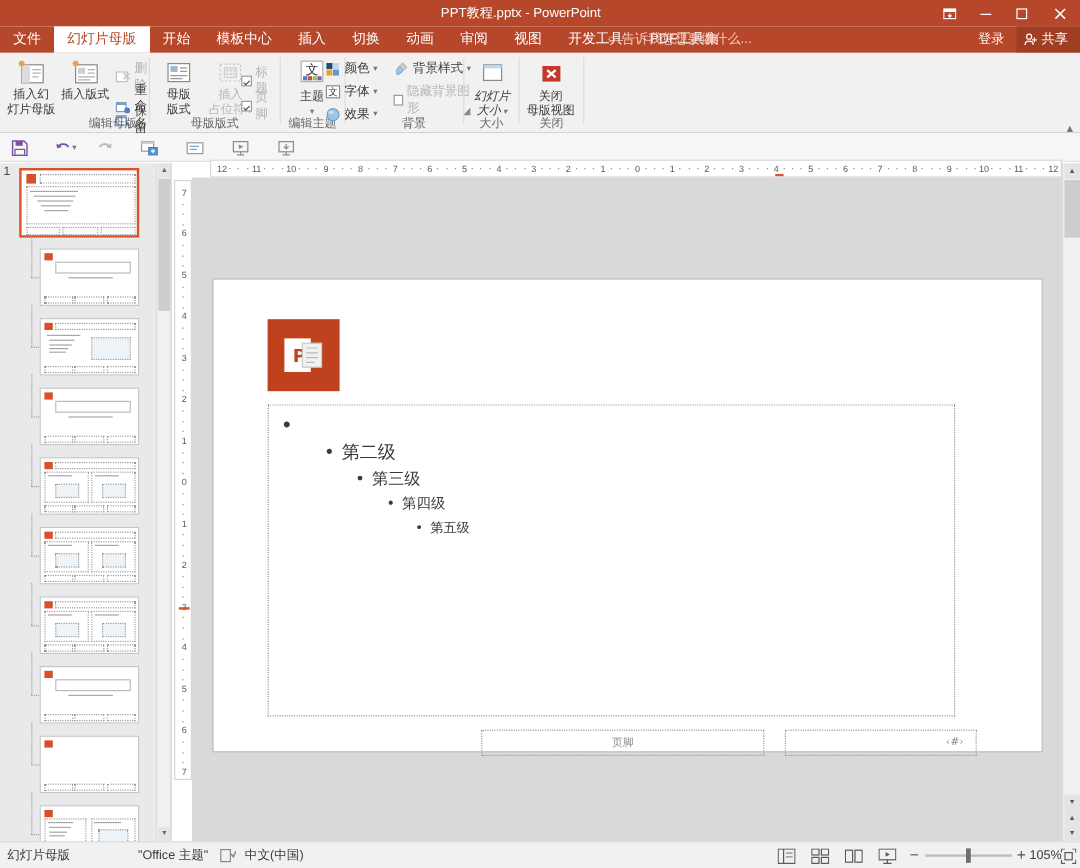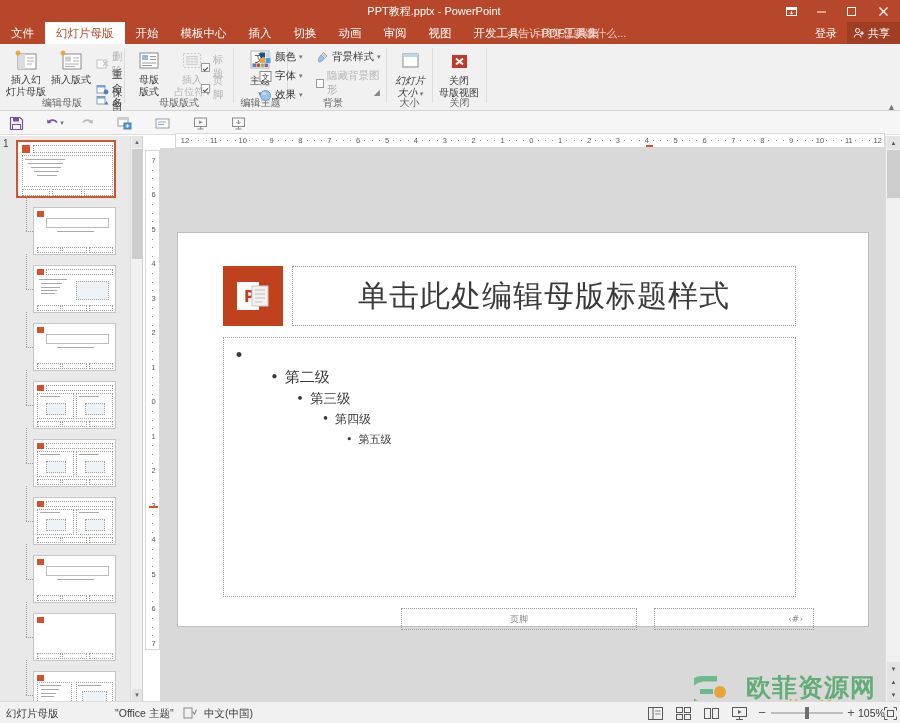--- a/index.html
+++ b/index.html
@@ -339,21 +339,21 @@
       <div class="smrow" style="left:96px; top:42px;">
         <span class="ic ic14">
           <svg width="13" height="13" viewBox="0 0 13 13">
               <rect x="1" y="2.5" width="8" height="7.5" fill="#fff" stroke="#7d9ec0"></rect>
               <rect x="1" y="2.5" width="8" height="2" fill="#7d9ec0"></rect>
               <path d="M8.5 10.5 L10.5 7 L12.5 10.5 Z" fill="#4f81bd"></path>
             </svg>
         </span>
         <span>保留</span>
       </div>
-      <div class="glabel" style="width:124px;">编辑母版</div>
+      <div class="glabel" style="width:124px;margin-left:32px;">编辑母版</div>
     </div>
     <div class="gsep" style="left:124px;"></div>
 
     <div class="rgroup" style="left:125px; width:108px;">
       <div class="bigbtn" style="left:1px; top:4px;">
         <div class="bi">
           <svg width="24" height="22" viewBox="0 0 24 22">
               <rect x="3" y="3" width="18" height="15" fill="#fff" stroke="#8a8a8a"></rect>
               <rect x="5" y="5" width="6" height="5" fill="#9fb8d6"></rect>
               <line x1="13" y1="6.5" x2="19" y2="6.5" stroke="#9a9a9a"></line>
@@ -404,21 +404,21 @@
               <rect x="12.5" y="13.5" width="3.5" height="3.5" fill="#9bbb59"></rect>
               <rect x="16.5" y="13.5" width="3.5" height="3.5" fill="#8064a2"></rect>
             </svg>
         </div>
         <div class="bl"><span>主题</span><br><span class="caret">▾</span></div>
       </div>
       <div class="glabel" style="width:53px;">编辑主题</div>
     </div>
     <div class="gsep" style="left:287px;"></div>
 
-    <div class="rgroup" style="left:284px; width:98px;">
+    <div class="rgroup" style="left:296px; width:98px;">
       <div class="smrow" style="left:-25px; top:6px;">
         <span class="ic ic14">
           <svg width="13" height="13" viewBox="0 0 13 13">
               <rect x="1" y="1.5" width="5" height="5" fill="#1f4e79"></rect>
               <rect x="6.5" y="1.5" width="5" height="5" fill="#c9d6e5"></rect>
               <rect x="1" y="7" width="5" height="5" fill="#e8a33d"></rect>
               <rect x="6.5" y="7" width="5" height="5" fill="#5b9bd5"></rect>
             </svg>
         </span>
         <span>颜色</span>
@@ -879,23 +879,20 @@
           <rect x="3" y="5" width="22" height="28" fill="#fff"></rect>
           <text x="10" y="25" font-size="15" font-family="DejaVu Sans" font-weight="bold" fill="#c0411e">P</text>
           <rect x="18" y="9" width="16" height="20" fill="#f1f1f1" stroke="#c8c8c8"></rect>
           <line x1="21" y1="13" x2="31" y2="13" stroke="#bdbdbd"></line>
           <line x1="21" y1="17" x2="31" y2="17" stroke="#bdbdbd"></line>
           <line x1="21" y1="21" x2="31" y2="21" stroke="#bdbdbd"></line>
           <line x1="21" y1="25" x2="28" y2="25" stroke="#bdbdbd"></line>
         </svg>
       </div>
 
-      <div class="ph ph-title">
-        <span>单击此处编辑母版标题样式</span>
-      </div>
 
       <div class="ph ph-body">
         <div class="blvl l1">
           <span class="bul">•</span>
         </div>
         <div class="blvl l2">
           <span class="bul">•</span>
           <span>第二级</span>
         </div>
         <div class="blvl l3">
@@ -923,30 +920,20 @@
   </div>
 
   <div class="vscroll">
     <div class="vs-arrow" style="top:0;">▲</div>
     <div class="vs-thumb"></div>
     <div class="vs-arrow" style="bottom:26px;">▼</div>
     <div class="vs-arrow" style="bottom:13px;">▲</div>
     <div class="vs-arrow" style="bottom:0;">▼</div>
   </div>
 
-  <div class="watermark">
-    <svg width="46" height="40" viewBox="0 0 46 40">
-      <path d="M8 4 A16 16 0 1 0 8 36 L8 30 A10 10 0 1 1 8 10 Z" fill="#6cb98a" opacity="0.95"></path>
-      <rect x="6" y="4" width="17" height="5.5" fill="#6cb98a"></rect>
-      <rect x="6" y="17" width="13" height="5" fill="#6cb98a"></rect>
-      <circle cx="26" cy="20" r="6" fill="#e8a33d"></circle>
-    </svg>
-    <div class="wm-text">欧菲资源网</div>
-    <div class="wm-url">www.office26.com</div>
-  </div>
 
   <div class="status">
     <div class="st" style="left:6px;">幻灯片母版</div>
     <div class="st" style="left:115px;">"Office 主题"</div>
     <div class="sbtn" style="left:183px;">
       <svg width="14" height="14" viewBox="0 0 14 14">
           <rect x="1" y="2" width="8" height="10" fill="none" stroke="#8a8a8a"></rect>
           <path d="M9.5 5.5 L11.5 8 L13.5 3.5" fill="none" stroke="#8a8a8a" stroke-width="1.2"></path>
         </svg>
     </div>

